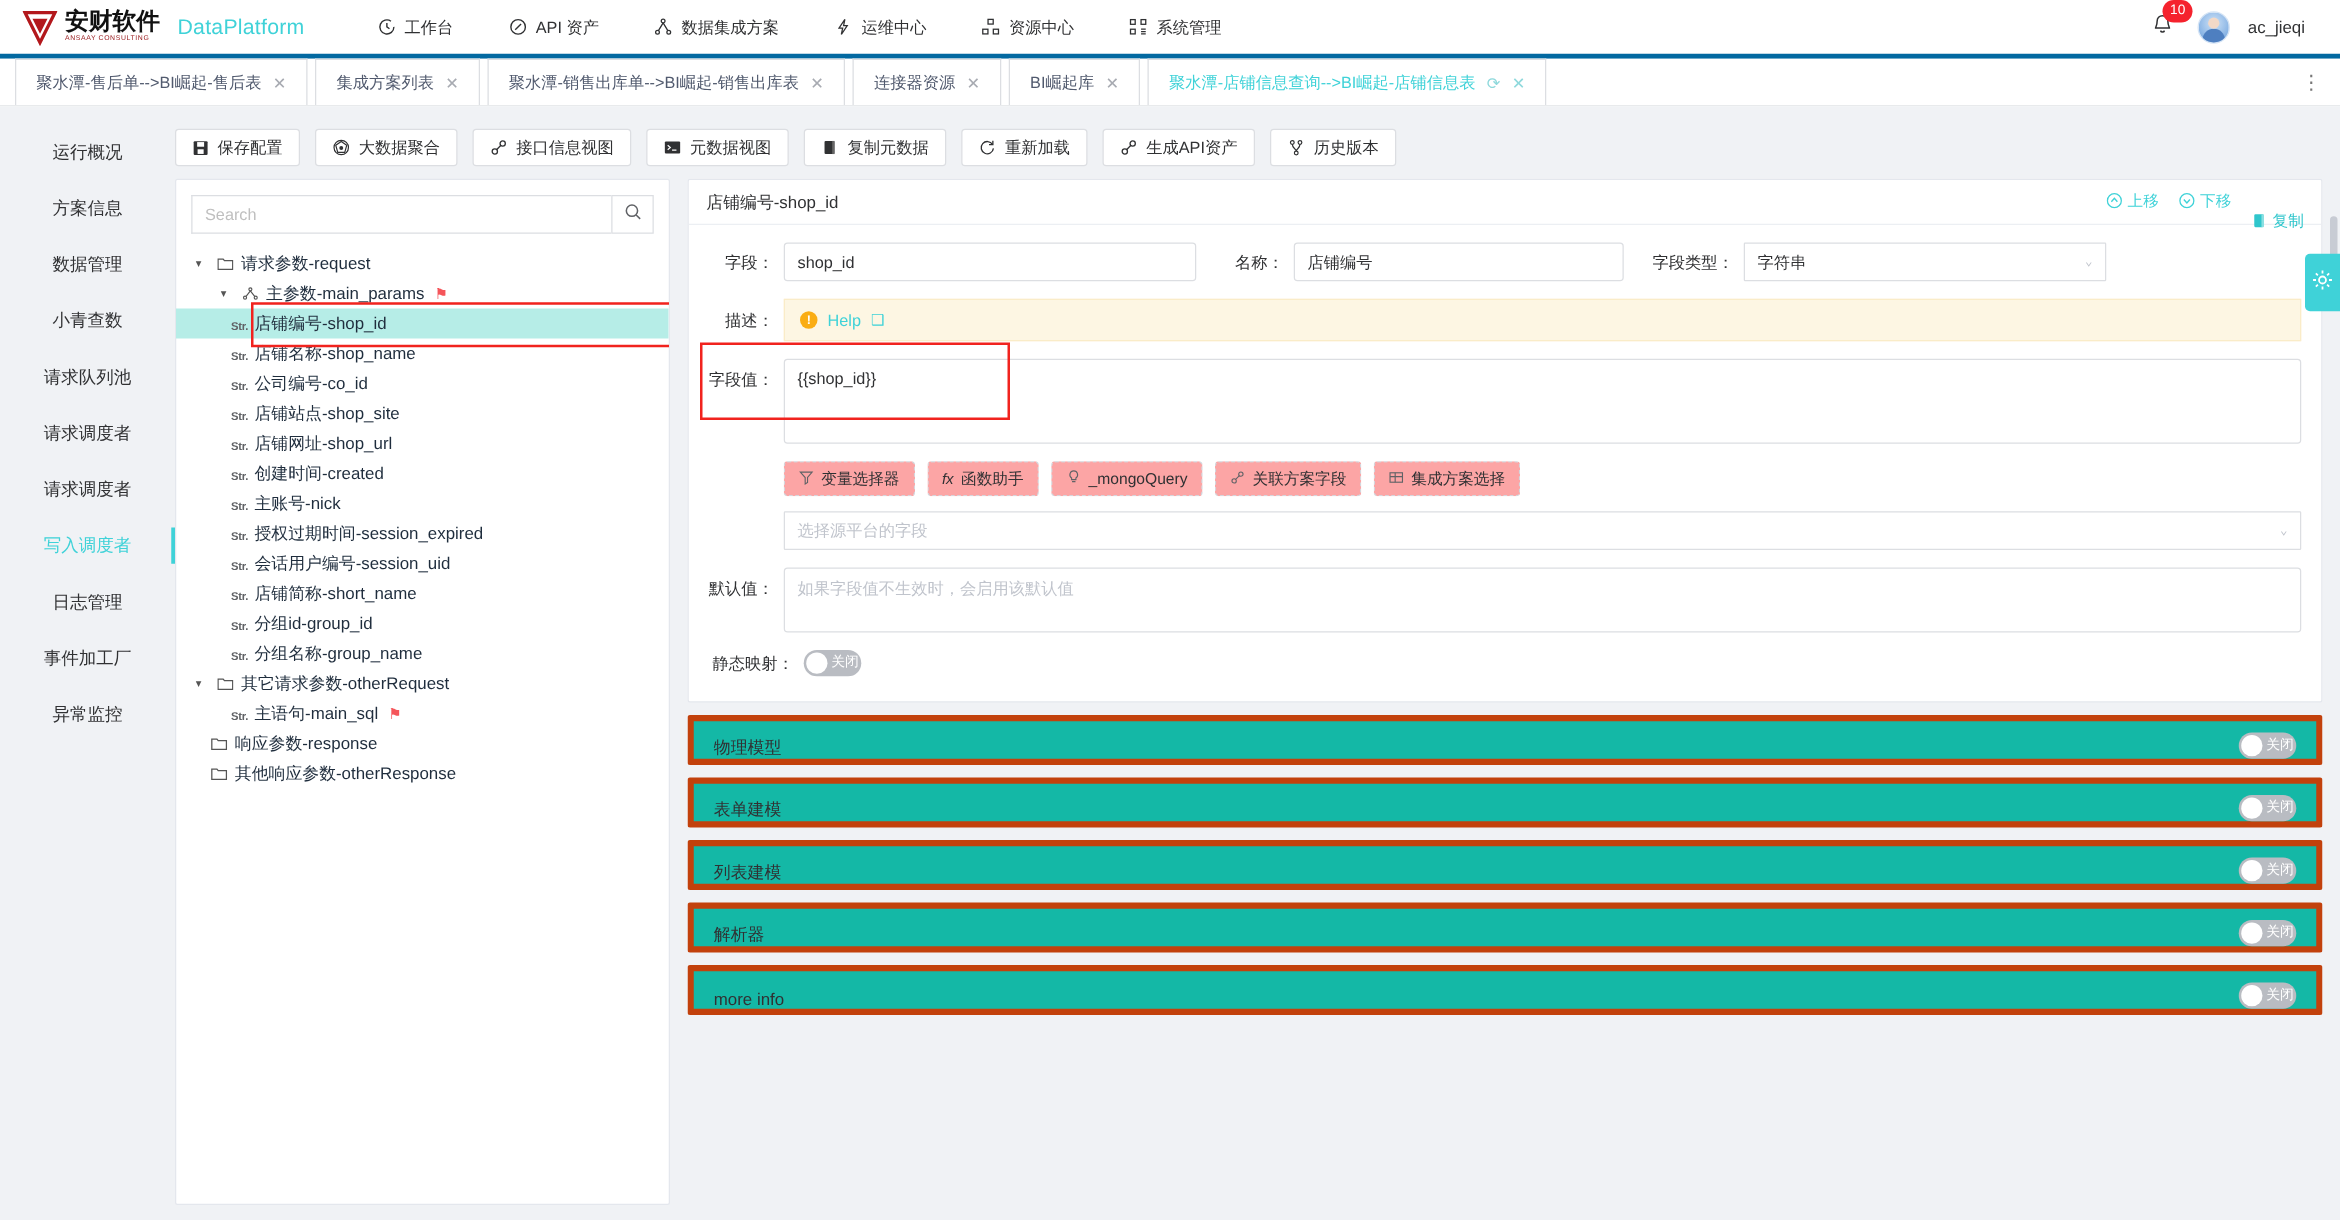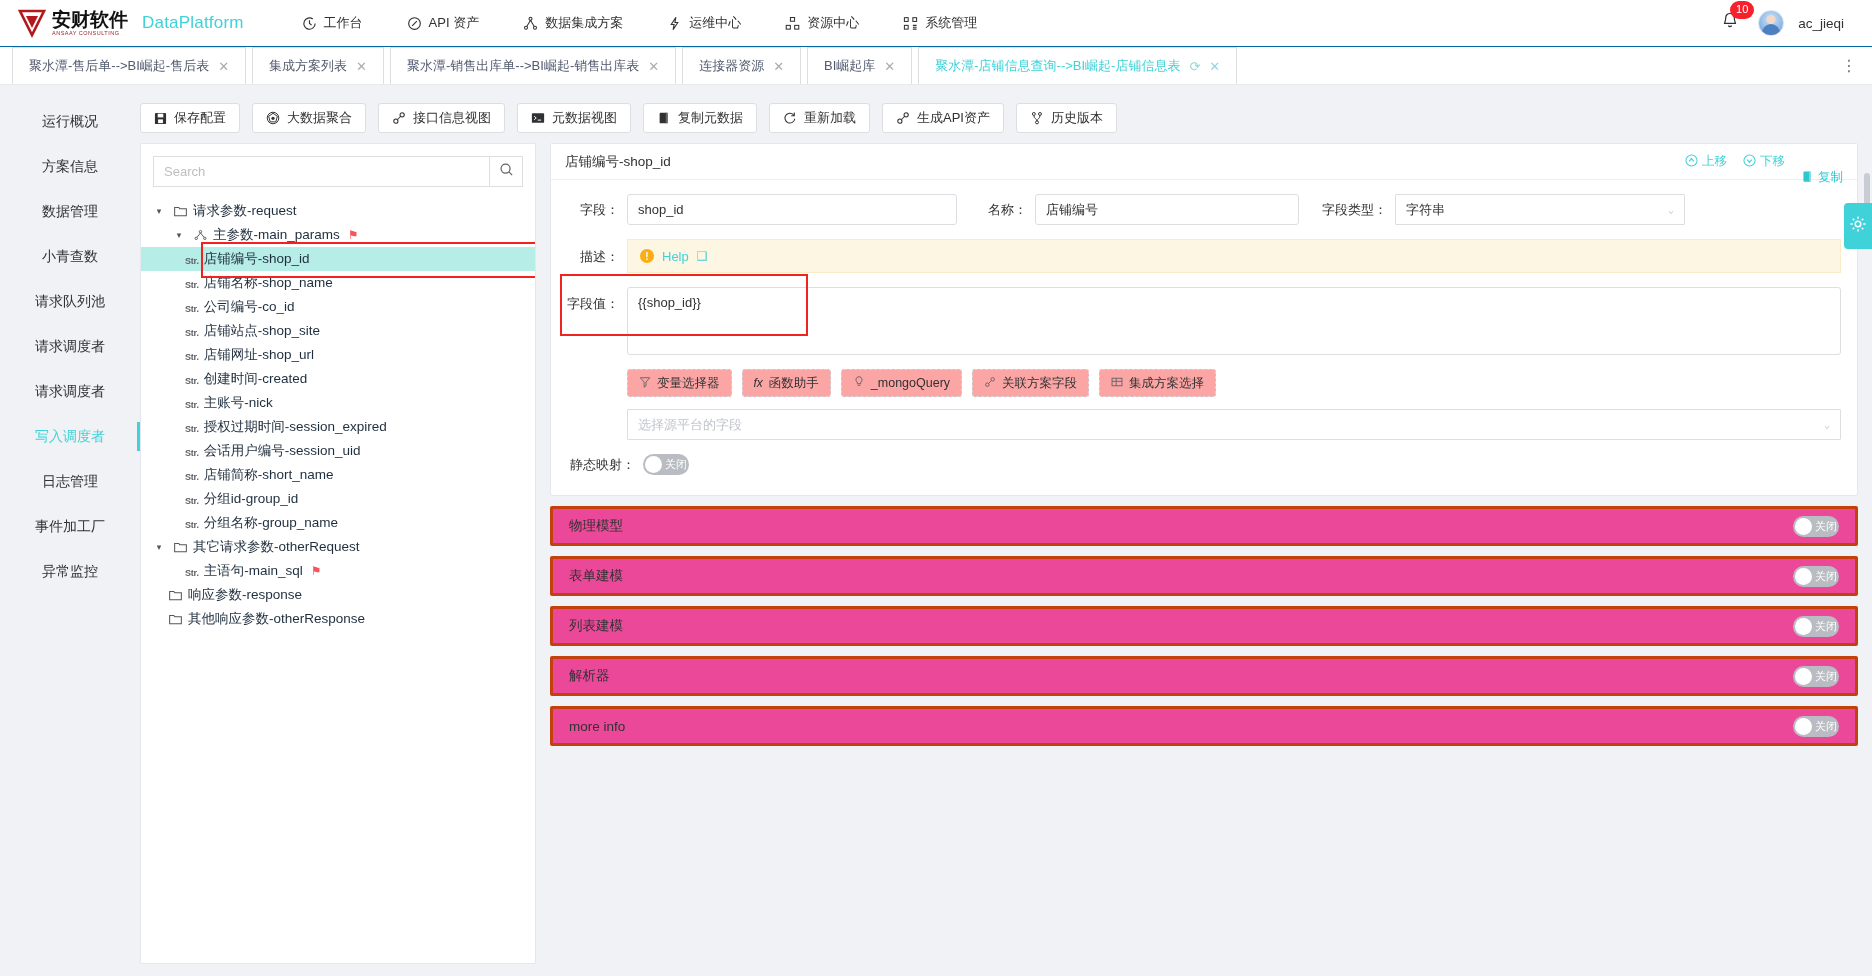--- a/index.html
+++ b/index.html
@@ -11,21 +11,21 @@
     color: #333;
   }
   .app { position: relative; width: 1872px; height: 976px; }
 
   
   .header {
     height: 47px; width: 100%;
     background: #ffffff;
     display: flex; align-items: center;
     padding: 0 18px;
-    border-bottom: 1px solid #0369a1;
+    border-bottom: 4px solid #0369a1;
   }
   .brand { display: flex; align-items: center; gap: 6px; }
   .logo-mark { width: 28px; height: 30px; position: relative; }
   .logo-text-cn {
     font-size: 19px; font-weight: bold; color: #111; letter-spacing: 0px;
     line-height: 1;
   }
   .logo-sub {
     font-size: 5.5px; color: #9b1f22; letter-spacing: .5px; line-height: 1;
     margin-top: 2px;
@@ -230,22 +230,22 @@
   }
   .switch .knob {
     width: 17px; height: 17px; border-radius: 50%; background: #fff;
     position: absolute; left: 2px;
   }
   .switch .txt {
     font-size: 11px; color: #fff; margin-left: 22px; line-height: 1;
   }
 
   .acc-card {
-    background:#ec4899; border:3px solid #c2410c; border-radius:2px;
-    height: 40px; display:flex; align-items:center; padding: 0 16px;
+    background:#14b8a6; border:5px solid #c2410c; border-radius:2px;
+    height: 40px; display:flex; align-items:flex-end; padding: 0 16px;
     font-size: 13.5px; color:#303133; flex:none;
   }
   .acc-card .switch { margin-left:auto; }
 
   .gear-tab {
     position: absolute; right: 0; top: 118px; width: 28px; height: 46px;
     background: #3fd2d8; border-radius: 4px 0 0 4px;
     display: flex; align-items: center; justify-content: center;
     cursor: pointer; z-index: 20;
   }
@@ -735,20 +735,28 @@
               </div>
 
               <div class="row">
                 <span class="lbl"></span>
                 <span class="sel" style="flex:1; color:#c0c4cc;">
                   <span>选择源平台的字段</span>
                   <span class="arrow">⌄</span>
                 </span>
               </div>
 
+              <div class="row" style="align-items:flex-start;">
+                <span class="lbl" style="padding-top:8px;">默认值：</span>
+                <span class="ta-wrap">
+                  <span class="textarea ph" style="display:block; height:52px;">
+                    <span>如果字段值不生效时，会启用该默认值</span>
+                  </span>
+                </span>
+              </div>
 
               <div class="row" style="margin-bottom:4px;">
                 <span class="lbl" style="width:76px">静态映射：</span>
                 <span class="switch">
                   <span class="knob"></span>
                   <span class="txt">关闭</span>
                 </span>
               </div>
 
             </div>

